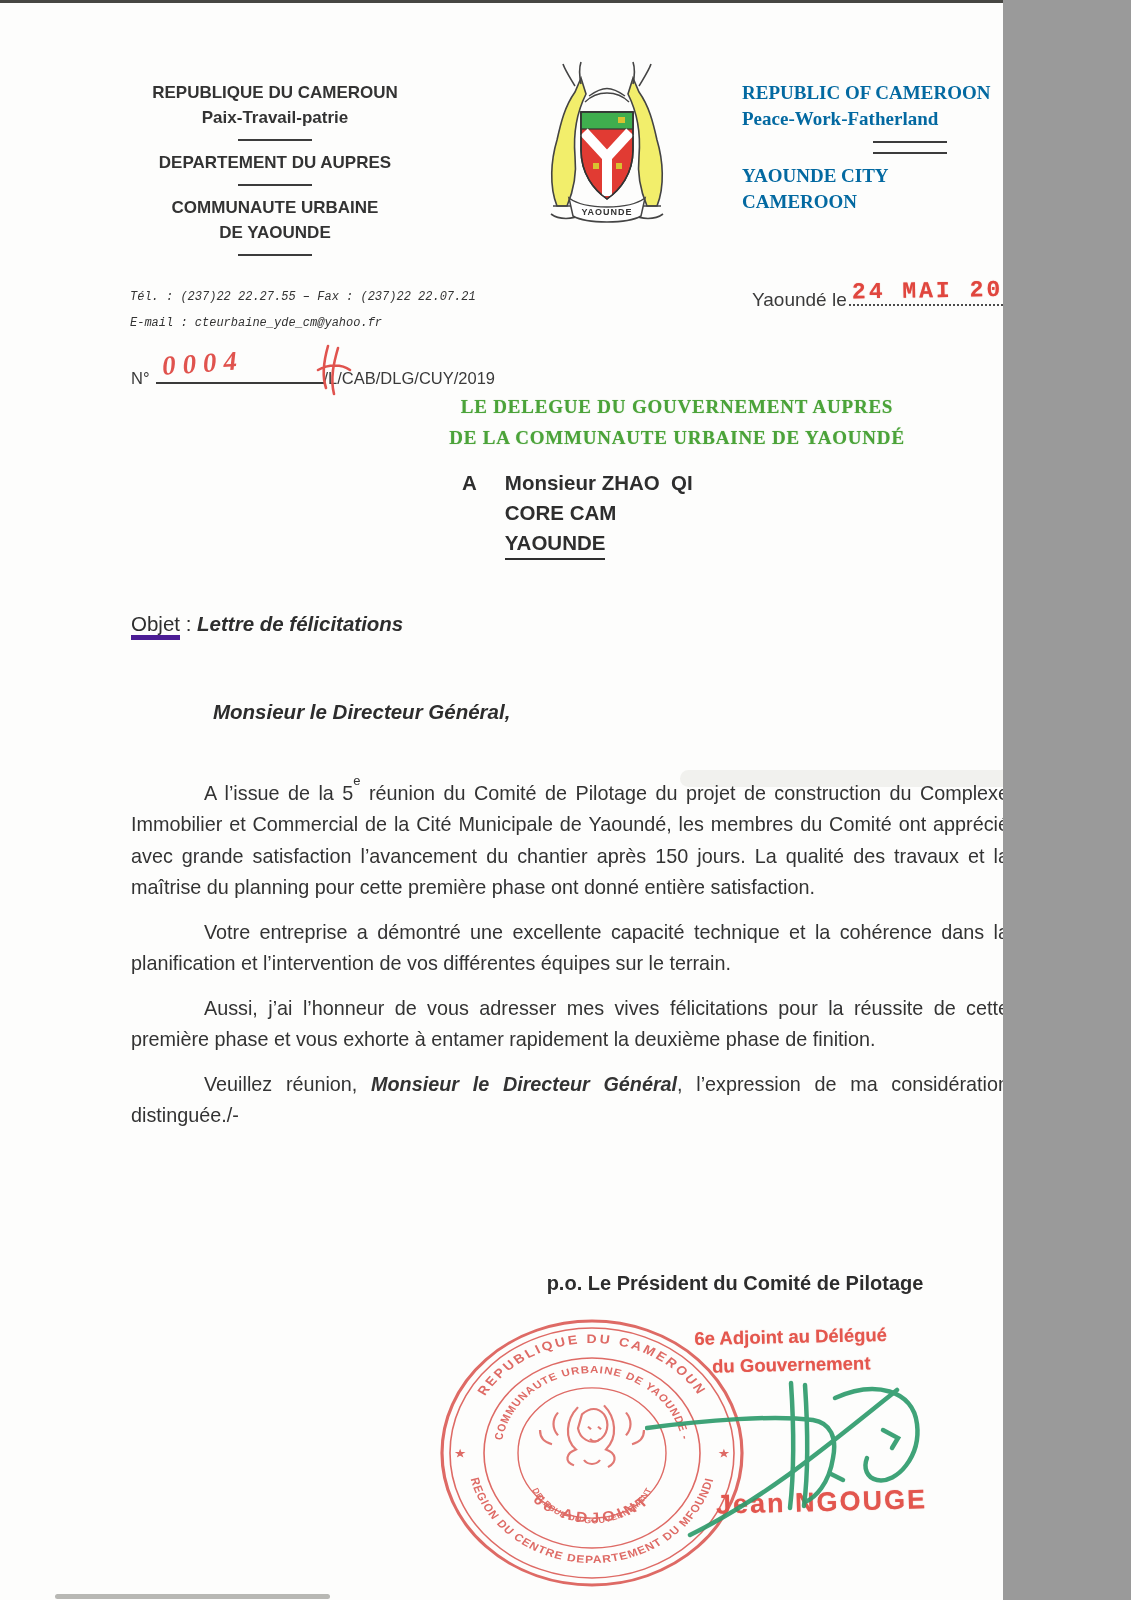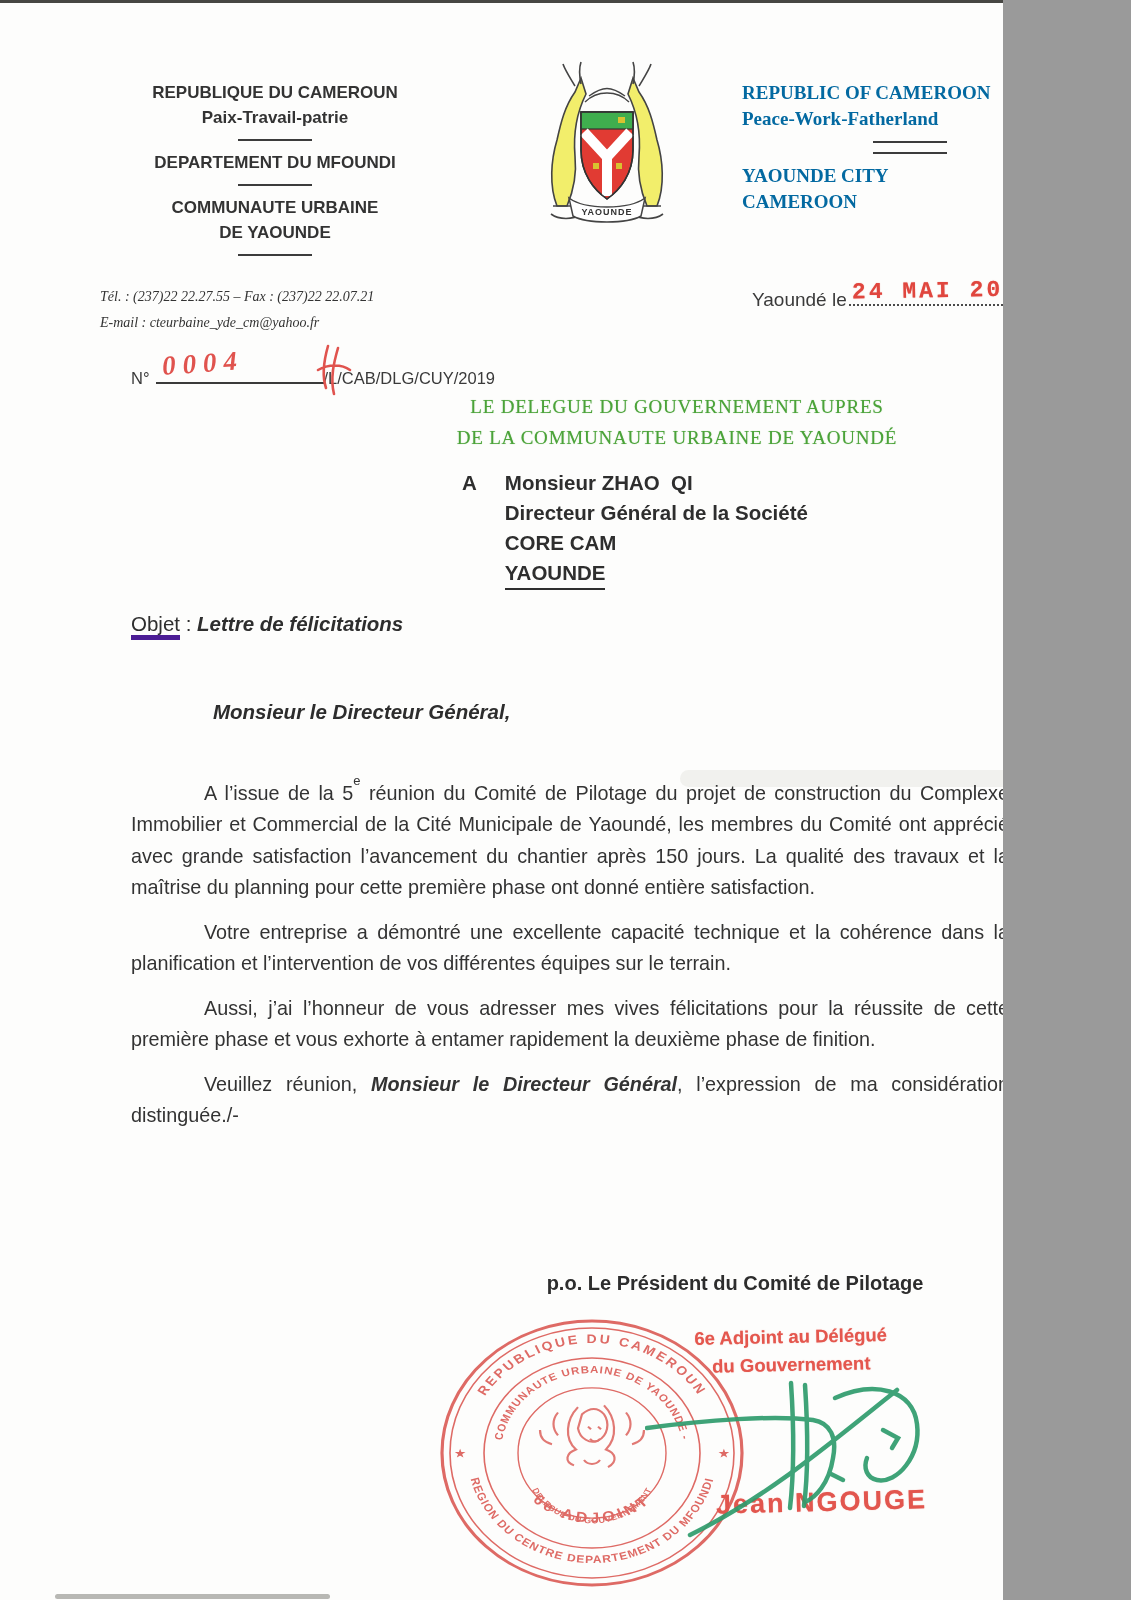--- a/index.html
+++ b/index.html
@@ -8,22 +8,22 @@
   .scan-top{position:absolute;top:0;left:0;right:0;height:3px;background:#474743;}
   .smudge-body{position:absolute;top:770px;left:680px;width:345px;height:17px;background:#f1f1ee;border-radius:9px;}
   .smudge-bottom{position:absolute;bottom:1px;left:55px;width:275px;height:5px;background:#b8b8b4;border-radius:3px;}
 
   
   .hdr-left{position:absolute;top:80px;left:125px;width:300px;text-align:center;
             font-weight:bold;font-size:17px;line-height:25px;color:#333;}
   .hdr-right{position:absolute;top:80px;left:742px;width:335px;text-align:left;
              font-family:"Liberation Serif",serif;font-weight:bold;font-size:19px;line-height:26px;color:#0369a1;}
   .rule{width:74px;border-top:2.5px solid #3c3c3c;margin:9px auto;}
-  .contact{position:absolute;top:284px;left:100px;width:430px;font-family:Liberation Serif, serif;
-           font-style:italic;font-size:14px;line-height:26px;color:#333;}
+  .contact{position:absolute;top:284px;left:130px;width:430px;font-family:Liberation Mono, monospace;
+           font-style:italic;font-size:12px;line-height:26px;color:#333;}
 
   
   .emblem{position:absolute;left:523px;top:60px;width:168px;height:172px;}
 
   
   .dateline{position:absolute;top:287px;left:752px;font-size:19px;color:#3a3a3a;white-space:nowrap;}
   .date-dots{display:inline-block;width:158px;height:17px;border-bottom:2.5px dotted #4a4a4a;margin-left:2px;}
   .date-stamp{position:absolute;left:100px;top:-9px;font-family:"Liberation Mono",monospace;font-weight:bold;
               font-size:23px;letter-spacing:3px;color:#e0463e;transform:rotate(-1deg);
               text-shadow:0 0 1px rgba(224,70,62,.55);white-space:nowrap;}
@@ -31,21 +31,21 @@
   
   .refline{position:absolute;top:362px;left:131px;font-size:16.5px;color:#3a3a3a;}
   .ref-underline{display:inline-block;width:168px;height:20px;border-bottom:2px solid #3a3a3a;
                  position:relative;vertical-align:baseline;margin-left:6px;}
   .red-number{position:absolute;left:6px;top:-14px;font-family:"Liberation Serif",serif;font-style:italic;
               font-weight:bold;font-size:27px;color:#e0534e;letter-spacing:7px;transform:rotate(-4deg);white-space:nowrap;}
   .paraph{position:absolute;left:158px;top:-18px;}
 
   
   .sender-title{position:absolute;top:391px;left:438px;width:478px;text-align:center;
-                font-family:"Liberation Serif",serif;font-weight:400;font-size:19px;line-height:31px;
+                font-family:"Liberation Serif",serif;font-weight:700;font-size:19px;line-height:31px;
                 color:#4ba339;letter-spacing:.8px;text-shadow:0 0 1px rgba(75,163,57,.55);}
 
   
   .addressee{position:absolute;top:468px;left:462px;display:flex;gap:28px;
              font-weight:bold;font-size:20.5px;line-height:30px;color:#2e2e2e;}
   .addr-underline{border-bottom:2.5px solid #2e2e2e;display:inline-block;padding-bottom:0px;}
 
   
   .subject{position:absolute;top:612px;left:131px;font-size:20.5px;color:#2e2e2e;}
   .subject .lbl{border-bottom:5px solid #4c1d95;}
@@ -76,21 +76,21 @@
 
 <div class="page">
   <div class="scan-top"></div>
   <div class="smudge-body"></div>
   <div class="smudge-bottom"></div>
 
   <div class="hdr-left">
     <div>REPUBLIQUE DU CAMEROUN</div>
     <div>Paix-Travail-patrie</div>
     <div class="rule"></div>
-    <div>DEPARTEMENT DU MFOUNDI</div>
+    <div>DEPARTEMENT DU AUPRES</div>
     <div class="rule"></div>
     <div>COMMUNAUTE URBAINE</div>
     <div>DE YAOUNDE</div>
     <div class="rule"></div>
   </div>
   <div class="contact">
     <div>Tél. : (237)22 22.27.55 – Fax : (237)22  22.07.21</div>
     <div>E-mail : cteurbaine_yde_cm@yahoo.fr</div>
   </div>
 
@@ -148,21 +148,20 @@
 
   <div class="sender-title">
     <div>LE DELEGUE DU GOUVERNEMENT AUPRES</div>
     <div>DE LA COMMUNAUTE URBAINE DE YAOUNDÉ</div>
   </div>
 
   <div class="addressee">
     <div>A</div>
     <div>
       <div>Monsieur ZHAO&nbsp; QI</div>
-      <div>Directeur Général de la Société</div>
       <div>CORE CAM</div>
       <div><span class="addr-underline">YAOUNDE</span></div>
     </div>
   </div>
 
   <div class="subject">
     <span class="lbl">Objet</span><span> : </span><span class="val">Lettre de félicitations</span>
   </div>
 
   <div class="salutation">Monsieur le Directeur Général,</div>

